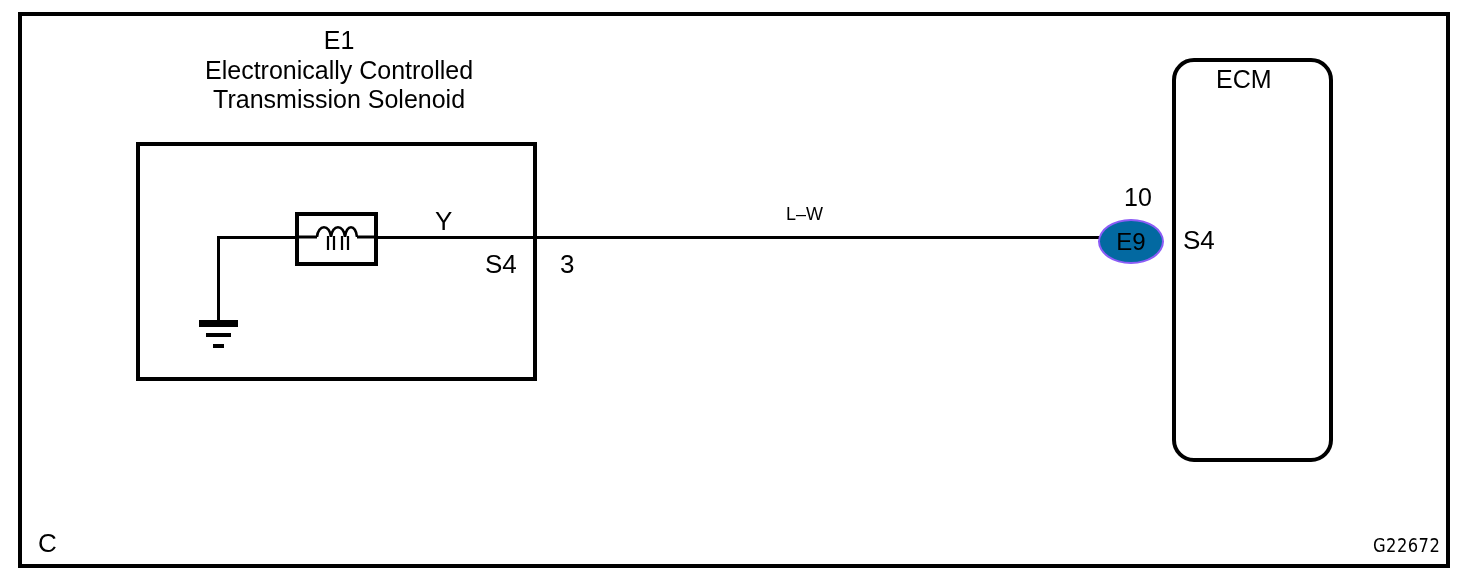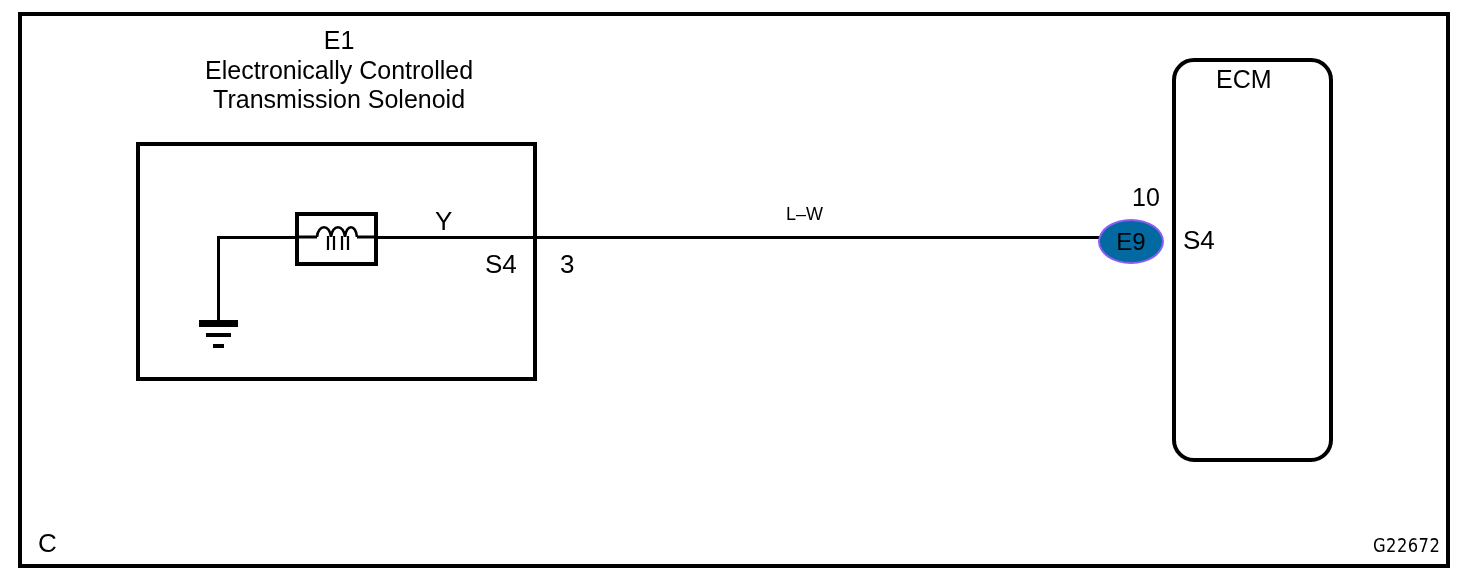--- a/index.html
+++ b/index.html
@@ -121,21 +121,21 @@
   #connector-oval span {
     position: absolute;
     left: 0;
     top: 50%;
     width: 100%;
     transform: translateY(-50%);
     text-align: center;
     font-size: 24px;
     line-height: 1;
   }
-  #lbl-pin10 { left: 1124px; top: 183px; font-size: 25px; margin-left: 8px; }
+  #lbl-pin10 { left: 1124px; top: 183px; font-size: 25px; }
   #lbl-s4-right { left: 1183px; top: 225px; font-size: 26px; }
 
   
   #mark-c { left: 38px; top: 528px; font-size: 26px; }
   #fig-code {
     left: 1373px;
     top: 534px;
     font-size: 19px;
     font-family: "DejaVu Sans", sans-serif;
     letter-spacing: 0.5px;

